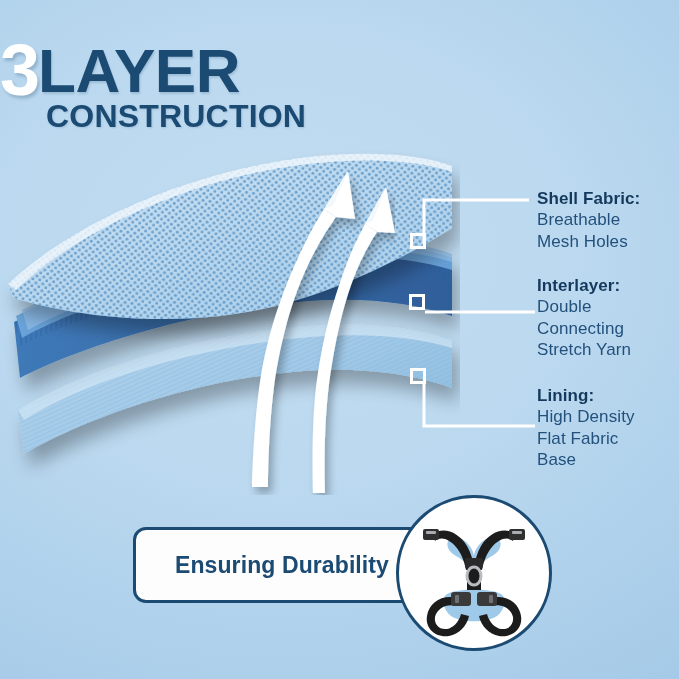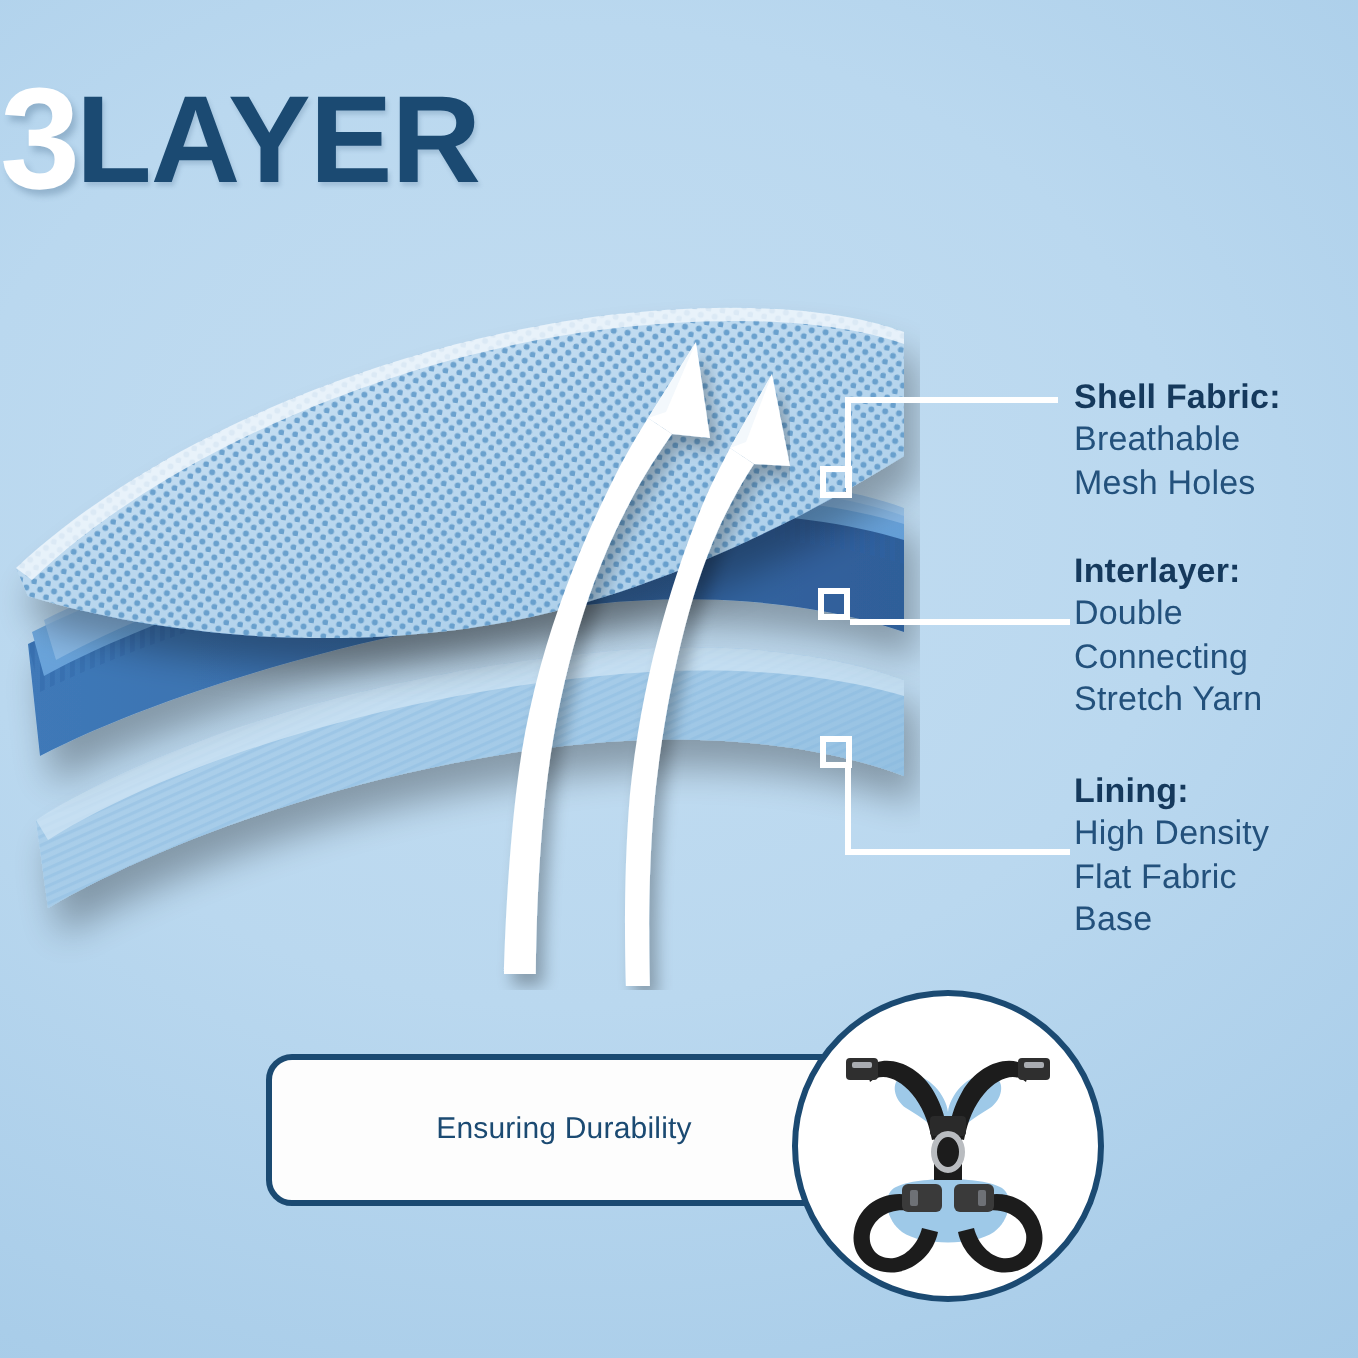--- a/index.html
+++ b/index.html
@@ -106,22 +106,22 @@
     background: #fdfdfd;
     border: 3px solid #1b4a72;
     border-radius: 13px;
     box-sizing: border-box;
     display: flex;
     align-items: center;
     justify-content: center;
   }
   #banner-text {
     color: #1b4a72;
-    font-size: 15px;
-    font-weight: 400;
+    font-size: 23px;
+    font-weight: 700;
     line-height: 1.24;
     text-align: right;
     padding: 0 14px 0 10px;
     letter-spacing: 0.1px;
   }
   #banner-line-2 { display: block; }
 
   
   #product-badge {
     position: absolute;
@@ -137,20 +137,21 @@
 </style>
 </head>
 <body>
 
 <div id="infographic">
 
   <div id="title-block">
     <span id="title-main">
       <span id="title-number">3</span><span id="title-word">LAYER</span>
     </span>
+    <span id="title-sub">CONSTRUCTION</span>
   </div>
 
   <div id="layer-art">
     <svg width="460" height="390" viewBox="0 0 460 390" xmlns="http://www.w3.org/2000/svg">
       <defs>
         <pattern id="meshDots" width="7" height="7" patternUnits="userSpaceOnUse" patternTransform="rotate(8)">
           <circle cx="2.2" cy="2.2" r="1.5" fill="#5592c4" opacity="0.85"></circle>
           <circle cx="5.7" cy="5.7" r="1.5" fill="#5592c4" opacity="0.85"></circle>
         </pattern>
         <pattern id="liningRibs" width="4" height="4" patternUnits="userSpaceOnUse" patternTransform="rotate(66)">

